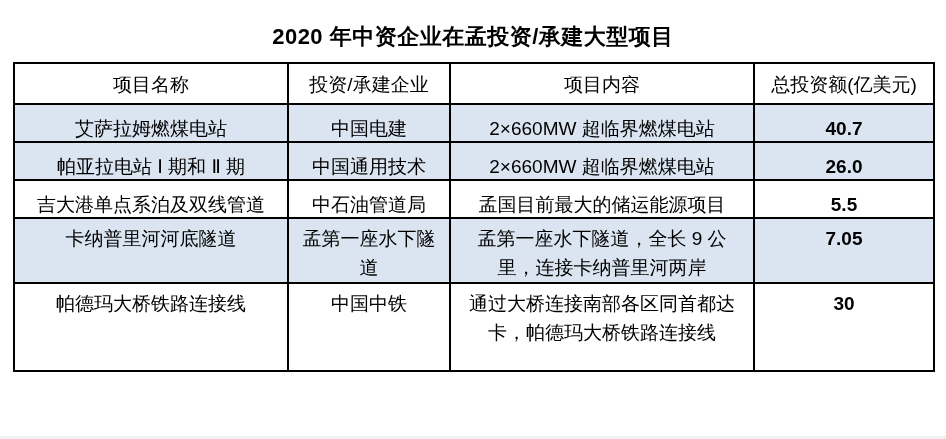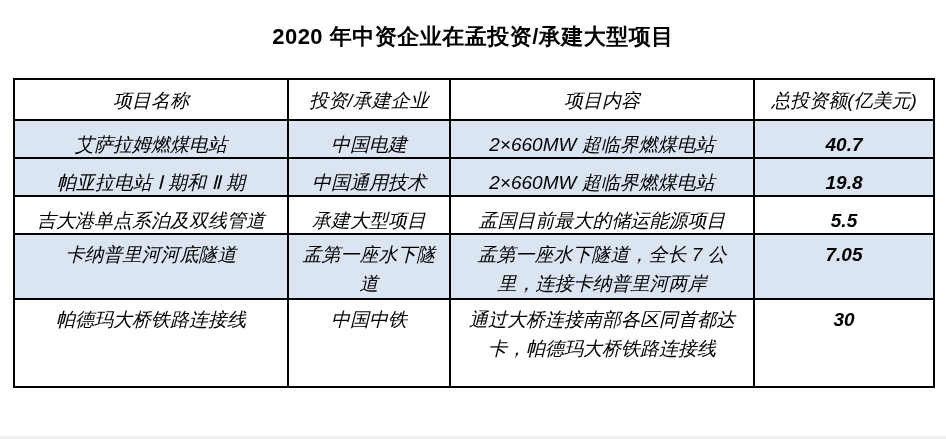--- a/index.html
+++ b/index.html
@@ -18,25 +18,24 @@
     text-align: center;
     font-size: 22px;
     font-weight: 700;
     color: #000000;
     letter-spacing: 0.5px;
     font-family: "Liberation Sans", sans-serif;
   }
 
   table.proj {
     position: absolute;
-    left: 13px; top: 78px;
+    left: 13px; top: 62px;
     width: 920px;
     border-collapse: collapse;
     table-layout: fixed;
-    font-style: italic;
   }
   table.proj th, table.proj td {
     border: 2px solid #000000;
     color: #000000;
     font-size: 19px;
     text-align: center;
     vertical-align: top;
     padding: 11px 8px 0 8px;
     line-height: 25px;
     overflow: hidden;
@@ -101,34 +100,34 @@
         <td>中国电建</td>
         <td>2×660MW 超临界燃煤电站</td>
         <td class="amount">40.7</td>
       </tr>
 
 
       <tr class="r-std shade">
         <td>帕亚拉电站 Ⅰ 期和 Ⅱ 期</td>
         <td>中国通用技术</td>
         <td>2×660MW 超临界燃煤电站</td>
-        <td class="amount">19.8</td>
+        <td class="amount">26.0</td>
       </tr>
 
       <tr class="r-std">
         <td>吉大港单点系泊及双线管道</td>
-        <td>承建大型项目</td>
+        <td>中石油管道局</td>
         <td class="content-left">孟国目前最大的储运能源项目</td>
         <td class="amount">5.5</td>
       </tr>
 
       <tr class="r-tall-1 shade">
         <td>卡纳普里河河底隧道</td>
         <td>孟第一座水下隧道</td>
-        <td class="content-left">孟第一座水下隧道，全长 7 公里，连接卡纳普里河两岸</td>
+        <td class="content-left">孟第一座水下隧道，全长 9 公里，连接卡纳普里河两岸</td>
         <td class="amount">7.05</td>
       </tr>
 
       <tr class="r-tall-2">
         <td>帕德玛大桥铁路连接线</td>
         <td>中国中铁</td>
         <td class="content-left">通过大桥连接南部各区同首都达卡，帕德玛大桥铁路连接线</td>
         <td class="amount">30</td>
       </tr>
     </tbody>

